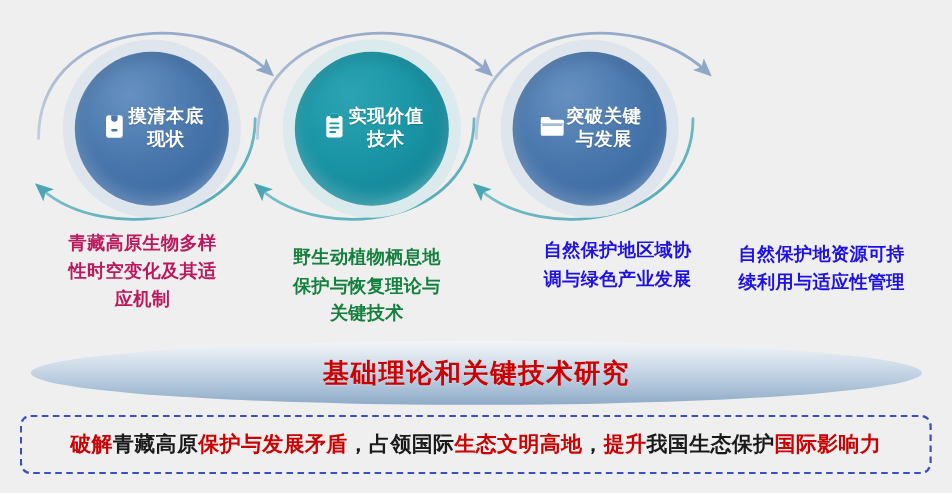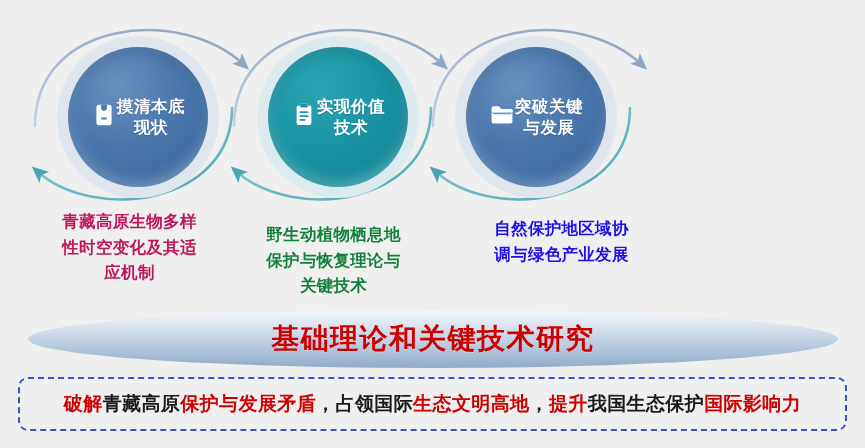--- a/index.html
+++ b/index.html
@@ -117,21 +117,21 @@
     width: 810px;
     height: 58px;
     border-radius: 50%;
     background: linear-gradient(to bottom, #f2f5f9 0%, #dfe7f0 22%, #b8cbdf 62%, #8fabc7 100%);
     display: flex;
     align-items: center;
     justify-content: center;
   }
   #banner-text {
     color: #cc0000;
-    font-size: 28px;
+    font-size: 24px;
     font-weight: bold;
     letter-spacing: 1.4px;
     text-shadow: 0 1px 0 rgba(255,255,255,0.25);
   }
 
   
   #footer-box {
     position: absolute;
     left: 18px;
     top: 377px;
@@ -239,20 +239,22 @@
 
 
   <div class="caption cap-1" style="color: #be185d;">青藏高原生物多样
 性时空变化及其适
 应机制</div>
   <div class="caption cap-2" style="color: #15803d;">野生动植物栖息地
 保护与恢复理论与
 关键技术</div>
   <div class="caption cap-3" style="color: rgb(29, 16, 232);">自然保护地区域协
 调与绿色产业发展</div>
+  <div class="caption cap-4" style="color: rgb(29, 16, 232);">自然保护地资源可持
+续利用与适应性管理</div>
 
   <div id="banner">
     <span id="banner-text" style="color: rgb(204, 0, 0);">基础理论和关键技术研究</span>
   </div>
 
   <div id="footer-box" style="border-color: rgb(59, 79, 196);">
     <div id="footer-text"><span style="color: rgb(204, 0, 0);">破解</span><span style="color: rgb(26, 26, 26);">青藏高原</span><span style="color: rgb(204, 0, 0);">保护与发展矛盾</span><span style="color: rgb(26, 26, 26);">，</span><span style="color: rgb(26, 26, 26);">占领国际</span><span style="color: rgb(204, 0, 0);">生态文明高地</span><span style="color: rgb(26, 26, 26);">，</span><span style="color: rgb(204, 0, 0);">提升</span><span style="color: rgb(26, 26, 26);">我国生态保护</span><span style="color: rgb(204, 0, 0);">国际影响力</span></div>
   </div>
 
 </div>

